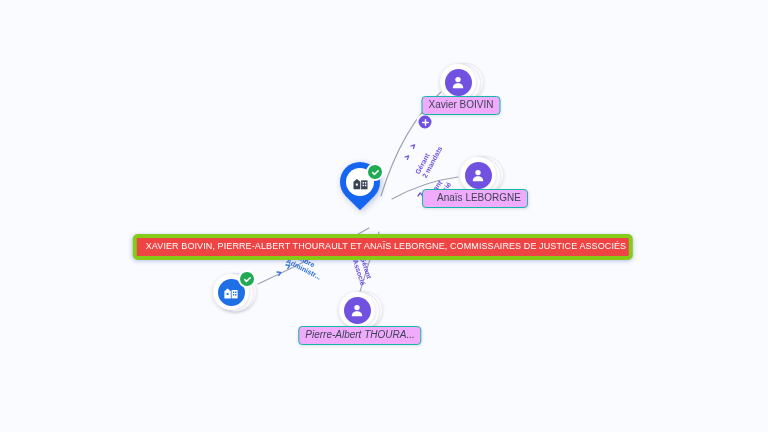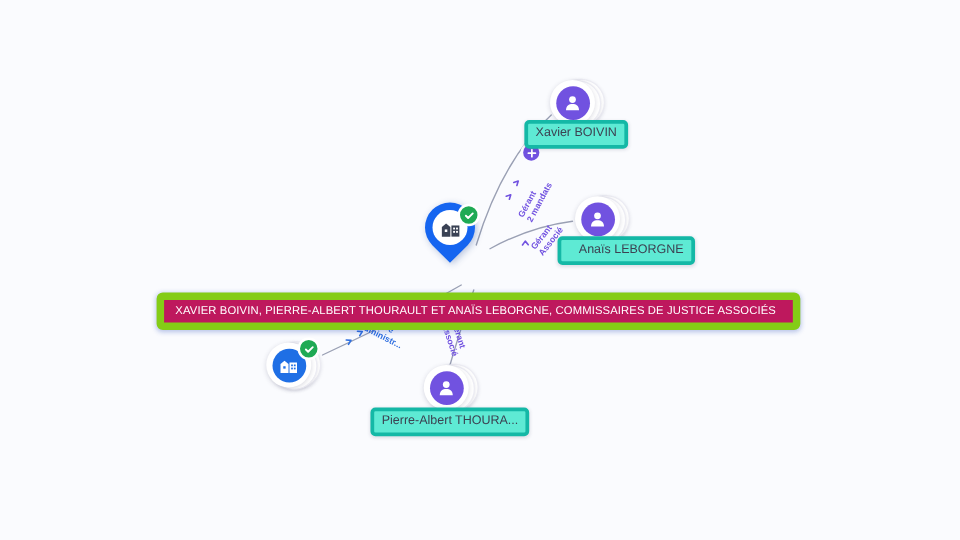--- a/index.html
+++ b/index.html
@@ -170,41 +170,41 @@
     justify-content: center;
     transform: translate(-50%, -50%);
     z-index: 7;
   }
   .plus-badge svg { display: block; }
 
   
   .name-chip {
     position: absolute;
     transform: translateX(-50%);
-    background: #5eead4;
+    background: #f0abfc;
     color: #3c4252;
-    border: 3px solid #14b8a6;
+    border: 1px solid #14b8a6;
     border-radius: 4px;
     padding: 2px 6px 3px 6px;
     font-size: 10px;
     line-height: 12px;
     white-space: nowrap;
     box-shadow: 0 1px 3px rgba(40, 40, 80, 0.14);
     z-index: 8;
   }
 
   
   .main-chip {
     position: absolute;
     transform: translateX(-50%);
-    background: #be185d;
+    background: #ef4444;
     color: #ffffff;
-    border: 6px solid #84cc16;
+    border: 4px solid #84cc16;
     border-radius: 5px;
-    padding: 3px 14px 4px 9px;
+    padding: 3px 3px 4px 9px;
     font-size: 9px;
     line-height: 11px;
     letter-spacing: 0.1px;
     white-space: nowrap;
     box-shadow: 0 1px 4px rgba(20, 60, 180, 0.3);
     z-index: 9;
   }
 
   
   .edge-label {
@@ -300,39 +300,39 @@
           <div class="person-disc">
             <svg width="16" height="16" viewBox="0 0 16 16">
               <circle cx="8" cy="5.6" r="2.7" fill="#ffffff"></circle>
               <path d="M2.8 14.2 C2.8 10.6 5.1 9.2 8 9.2 C10.9 9.2 13.2 10.6 13.2 14.2 Z" fill="#ffffff"></path>
             </svg>
           </div>
         </div>
       </div>
     </div>
   </div>
-  <div class="name-chip" style="left:501px; top:189px;padding-left:14px;">Anaïs LEBORGNE</div>
+  <div class="name-chip" style="left:475px; top:189px;padding-left:14px;">Anaïs LEBORGNE</div>
 
   <div class="node" style="left:360px; top:310px;">
     <div class="node-visual" style="left:0; top:0;">
       <div class="person-stack">
         <div class="stack-card c3"></div>
         <div class="stack-card c2"></div>
         <div class="person-ring">
           <div class="person-disc">
             <svg width="16" height="16" viewBox="0 0 16 16">
               <circle cx="8" cy="5.6" r="2.7" fill="#ffffff"></circle>
               <path d="M2.8 14.2 C2.8 10.6 5.1 9.2 8 9.2 C10.9 9.2 13.2 10.6 13.2 14.2 Z" fill="#ffffff"></path>
             </svg>
           </div>
         </div>
       </div>
     </div>
   </div>
-  <div class="name-chip" style="left:360px; top:326px;">Pierre-Albert THOURA...</div>
+  <div class="name-chip" style="left:360px; top:326px;font-style:italic;">Pierre-Albert THOURA...</div>
 
   <div class="node" style="left:235px; top:292px;">
     <div class="node-visual" style="left:0; top:0;">
       <div class="company-stack">
         <div class="stack-card c3"></div>
         <div class="stack-card c2"></div>
         <div class="company-ring">
           <div class="company-disc">
             <svg width="16" height="16" viewBox="0 0 16 16">
               <path d="M1.4 14.4 L1.4 7.2 L4.6 4.6 L7.8 7.2 L7.8 14.4 Z" fill="#ffffff"></path>

